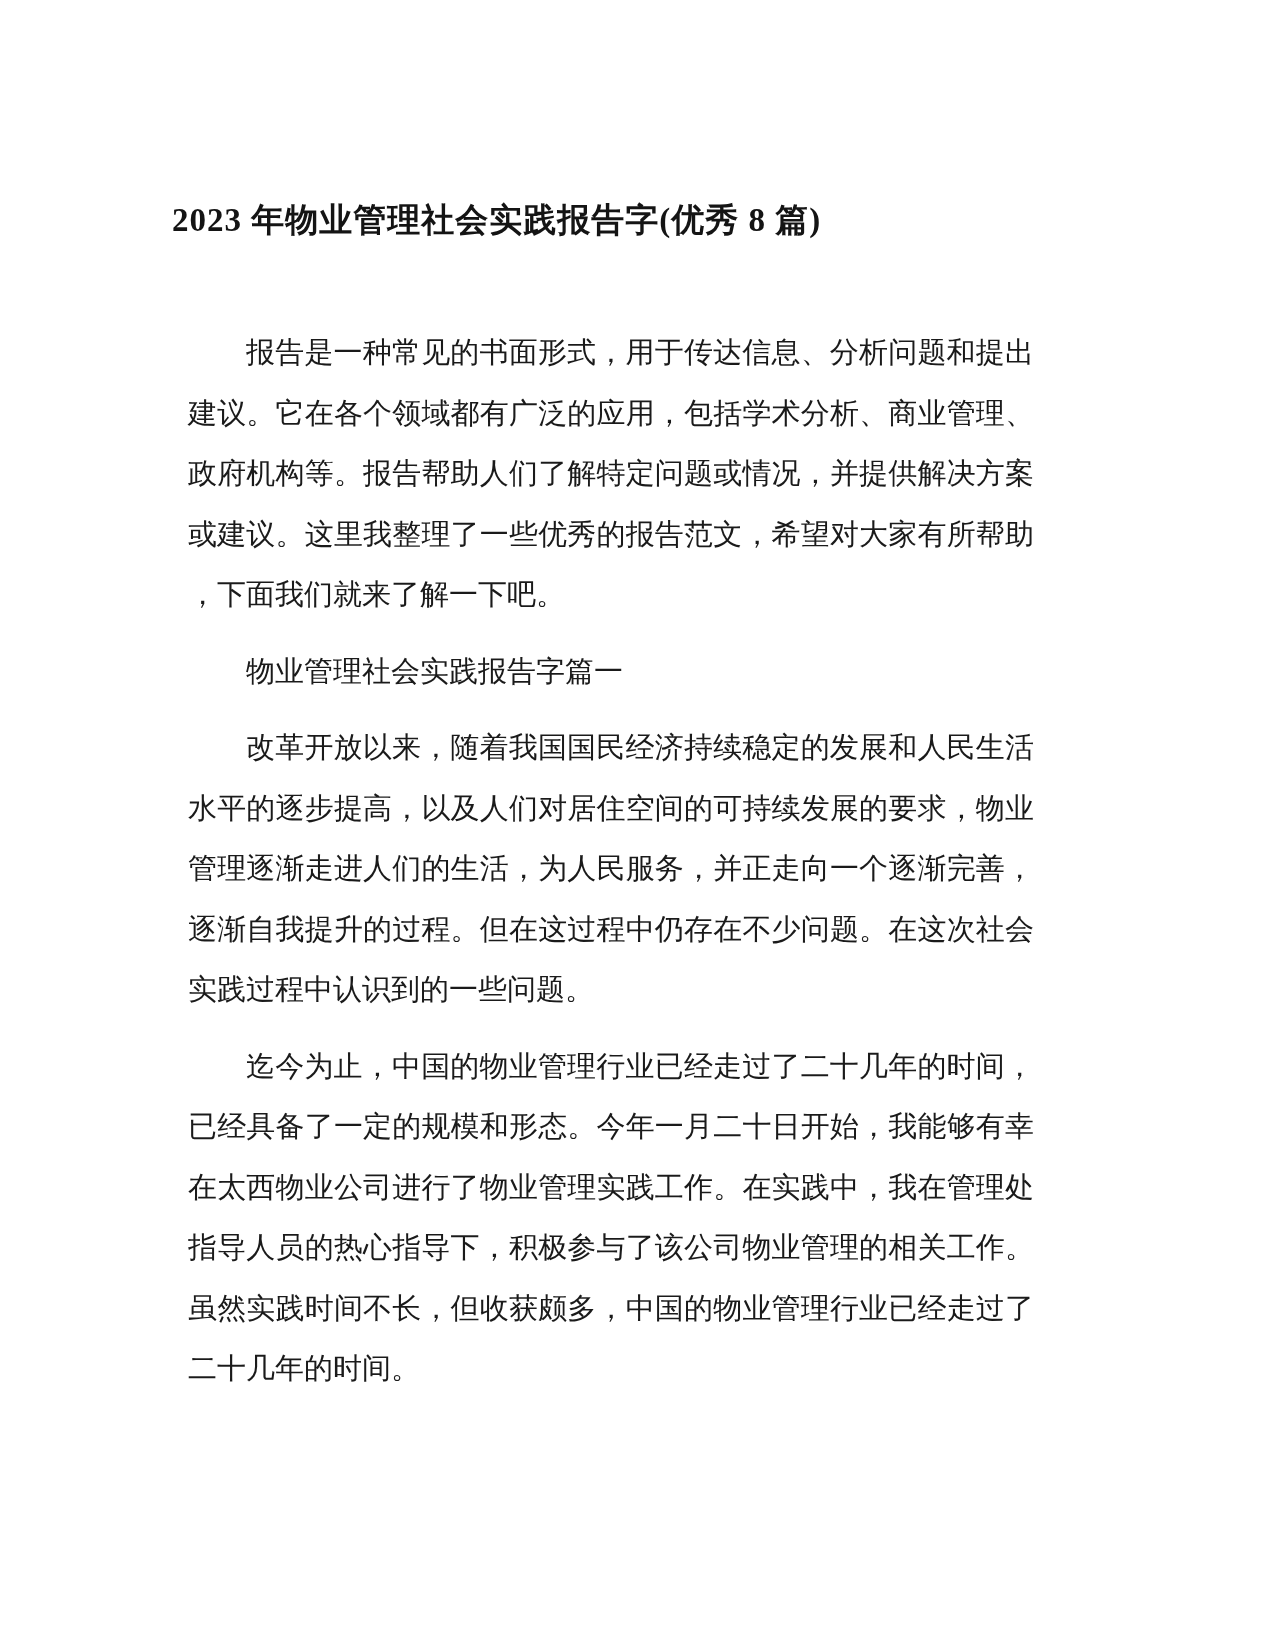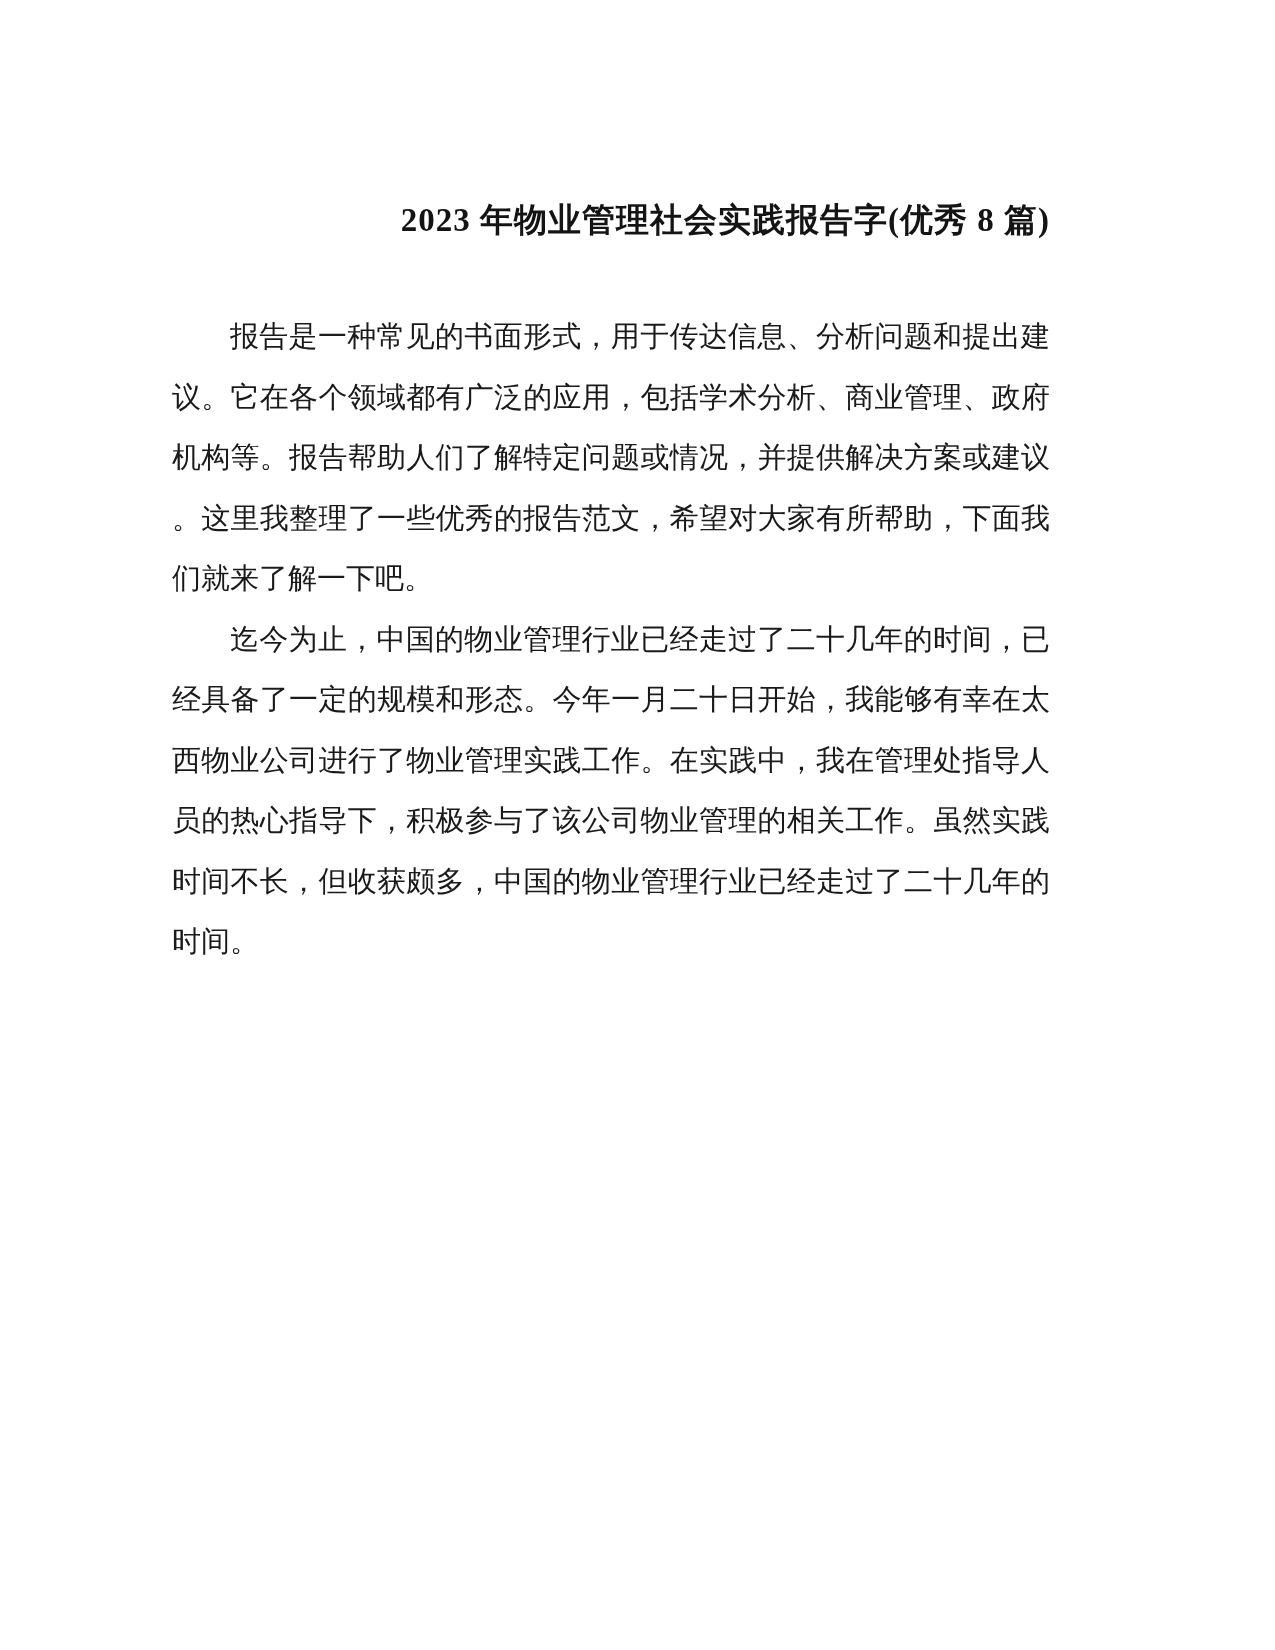--- a/index.html
+++ b/index.html
@@ -15,44 +15,46 @@
     overflow: hidden;
     font-family: "Liberation Serif", "DejaVu Serif", serif;
   }
   .doc {
     position: absolute;
     left: 172px;
     top: 196px;
     width: 878px;
   }
   .doc-title {
-    margin: 0 0 62px 0;
+    margin: 0 0 78px 0;
     font-size: 33px;
     font-weight: bold;
     line-height: 48px;
-    text-align: right;
+    text-align: left;
     color: #141414;
     letter-spacing: 1px;
     font-family: "Liberation Serif", "DejaVu Serif", serif;
   }
   .doc-paragraph {
-    margin: 0;
+    margin: 16px;
     font-size: 29px;
     line-height: 60.5px;
     color: #1a1a1a;
     text-indent: 2em;
     text-align: justify;
     text-align-last: left;
     word-break: break-all;
     line-break: anywhere;
     font-family: "Liberation Serif", "DejaVu Serif", serif;
   }
 </style>
 </head>
 <body>
 
 <div class="page">
   <div class="doc">
     <h1 class="doc-title">2023 年物业管理社会实践报告字(优秀 8 篇)</h1>
     <p class="doc-paragraph">报告是一种常见的书面形式，用于传达信息、分析问题和提出建议。它在各个领域都有广泛的应用，包括学术分析、商业管理、政府机构等。报告帮助人们了解特定问题或情况，并提供解决方案或建议。这里我整理了一些优秀的报告范文，希望对大家有所帮助，下面我们就来了解一下吧。</p>
+    <p class="doc-paragraph">物业管理社会实践报告字篇一</p>
+    <p class="doc-paragraph">改革开放以来，随着我国国民经济持续稳定的发展和人民生活水平的逐步提高，以及人们对居住空间的可持续发展的要求，物业管理逐渐走进人们的生活，为人民服务，并正走向一个逐渐完善，逐渐自我提升的过程。但在这过程中仍存在不少问题。在这次社会实践过程中认识到的一些问题。</p>
     <p class="doc-paragraph">迄今为止，中国的物业管理行业已经走过了二十几年的时间，已经具备了一定的规模和形态。今年一月二十日开始，我能够有幸在太西物业公司进行了物业管理实践工作。在实践中，我在管理处指导人员的热心指导下，积极参与了该公司物业管理的相关工作。虽然实践时间不长，但收获颇多，中国的物业管理行业已经走过了二十几年的时间。</p>
   </div>
 </div>
 
 </body></html>

